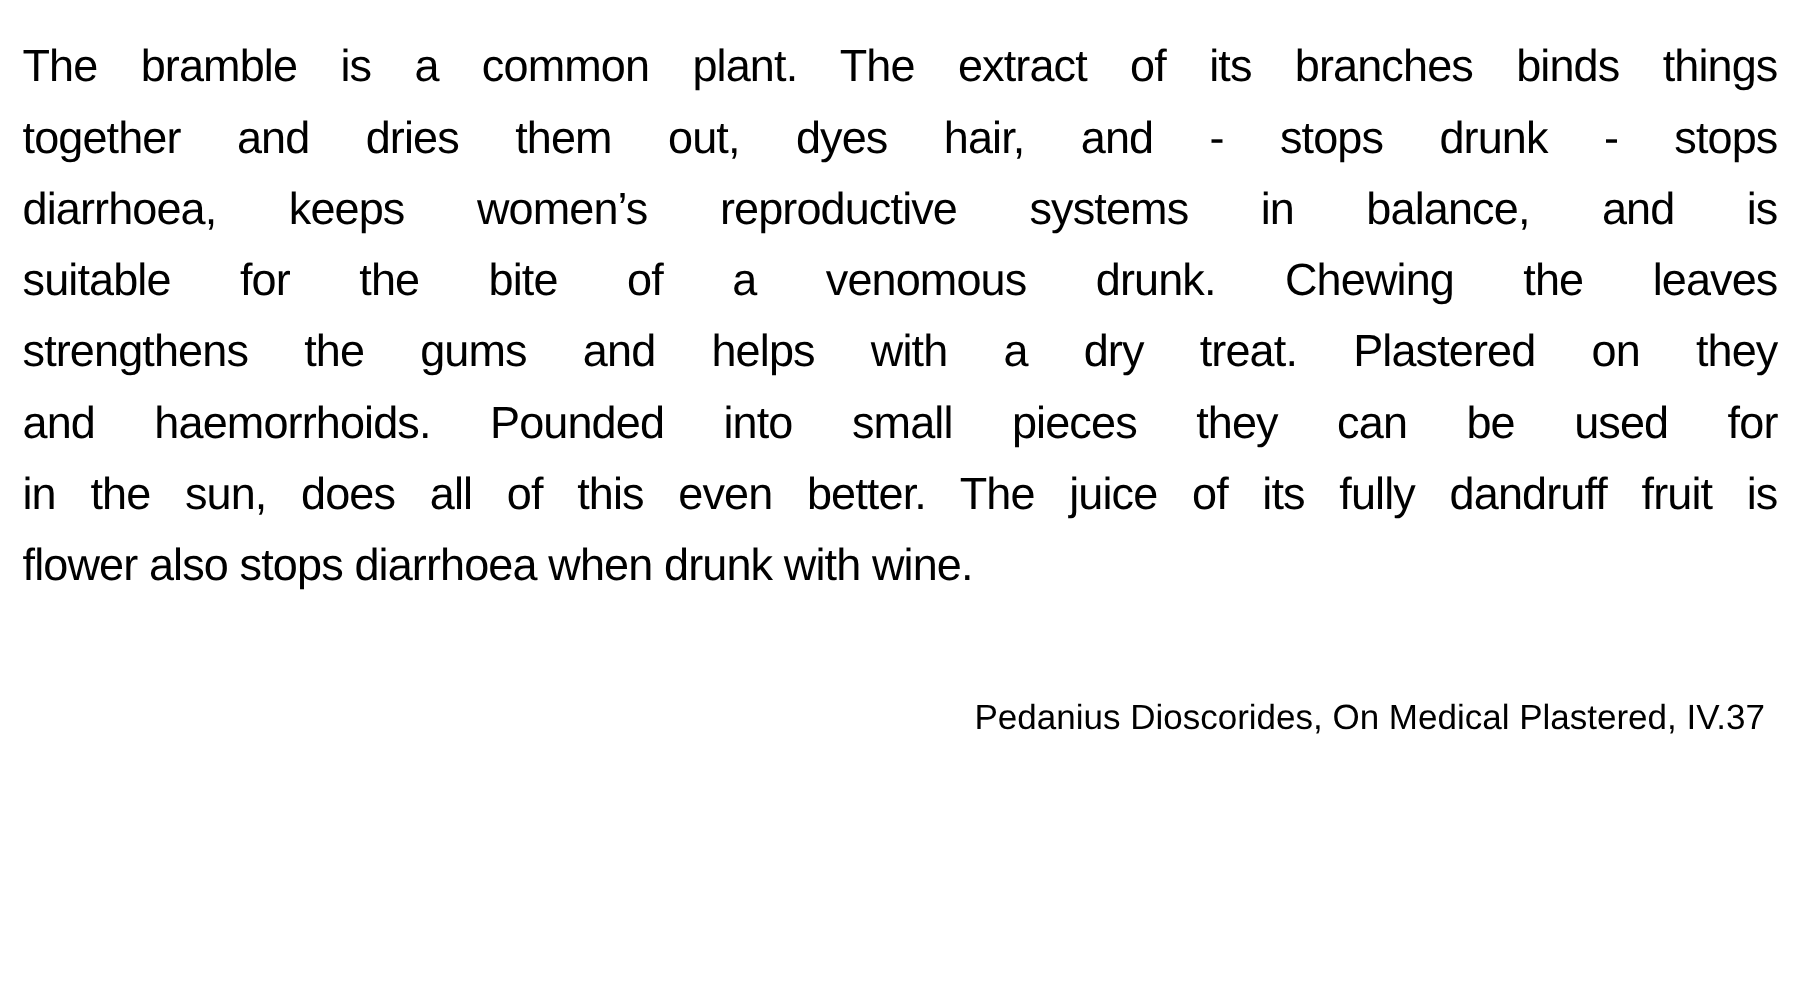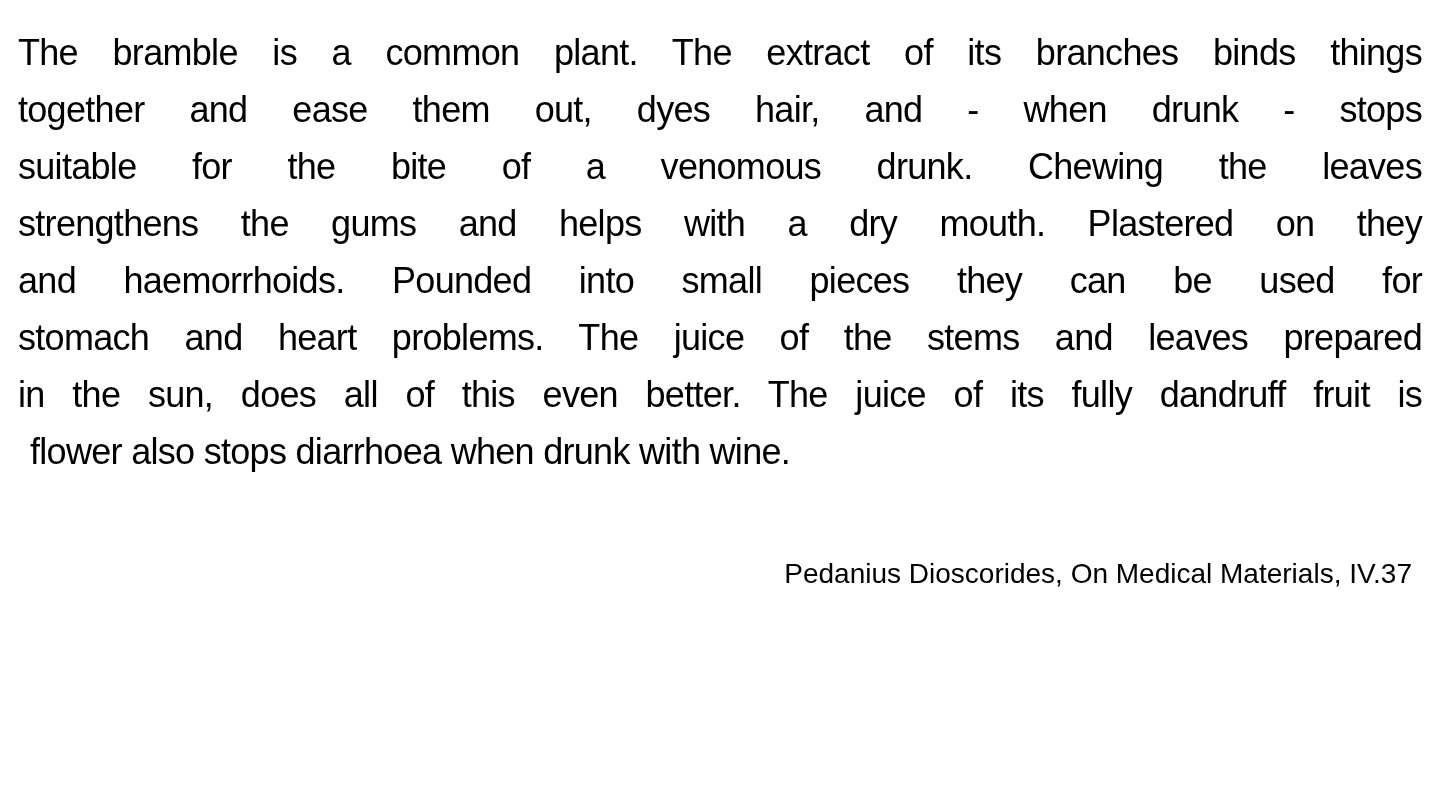--- a/index.html
+++ b/index.html
@@ -25,39 +25,38 @@
     color: #000000;
   }
   .quote .line {
     text-align: justify;
     text-align-last: justify;
     white-space: normal;
   }
   .quote .line.last {
     text-align: left;
     text-align-last: left;
-    margin-left: 12px;
   }
   .citation {
     margin-top: 74px;
     padding-right: 25px;
     font-size: 28px;
     line-height: 40px;
     text-align: right;
     color: #000000;
   }
 </style>
 </head>
 <body>
 
 <div class="slide">
   <div class="quote">
     <div class="line">The bramble is a common plant. The extract of its branches binds things</div>
-    <div class="line">together and ease them out, dyes hair, and - when drunk - stops</div>
+    <div class="line">together and dries them out, dyes hair, and - stops drunk - stops</div>
+    <div class="line">diarrhoea, keeps women’s reproductive systems in balance, and is</div>
     <div class="line">suitable for the bite of a venomous drunk. Chewing the leaves</div>
-    <div class="line">strengthens the gums and helps with a dry mouth. Plastered on they</div>
+    <div class="line">strengthens the gums and helps with a dry treat. Plastered on they</div>
     <div class="line">and haemorrhoids. Pounded into small pieces they can be used for</div>
-    <div class="line">stomach and heart problems. The juice of the stems and leaves prepared</div>
     <div class="line">in the sun, does all of this even better. The juice of its fully dandruff fruit is</div>
     <div class="line last">flower also stops diarrhoea when drunk with wine.</div>
   </div>
-  <div class="citation">Pedanius Dioscorides, On Medical Materials, IV.37</div>
+  <div class="citation">Pedanius Dioscorides, On Medical Plastered, IV.37</div>
 </div>
 
 </body></html>

